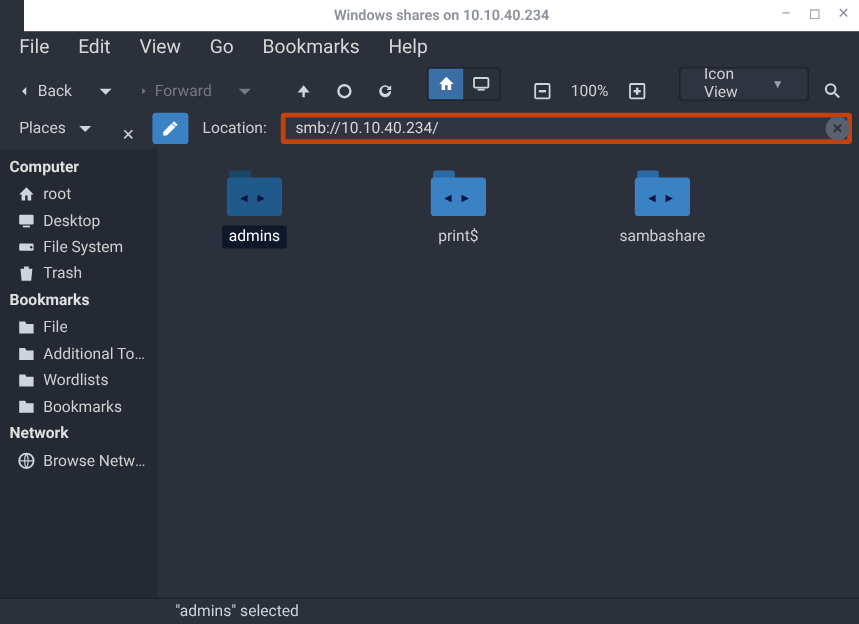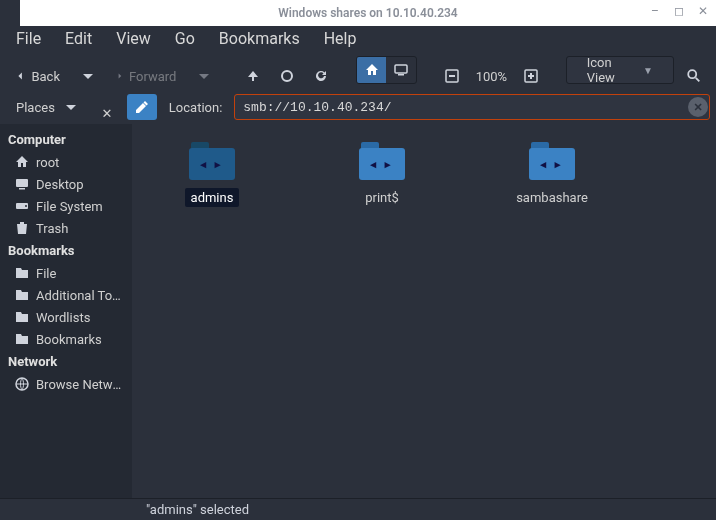--- a/index.html
+++ b/index.html
@@ -26,21 +26,21 @@
 .combo .arrow { font-size: 10px; color: #9aa0ac; }
 .togglegrp { display: flex; border: 1px solid #1c2028; border-radius: 3px; overflow: hidden; }
 .togglegrp .tgl { width: 34px; height: 26px; display: flex; align-items: center; justify-content: center; cursor: pointer; }
 .togglegrp .tgl.active { background: #3b6ea5; }
 
 
 .locbar { height: 34px; display: flex; align-items: center; gap: 6px; padding: 0 8px; }
 .places-btn { display: flex; align-items: center; gap: 8px; padding: 0 8px; height: 26px; cursor: pointer; }
 .editbtn { width: 30px; height: 26px; background: #3b82c4; border-radius: 3px; display: flex; align-items: center; justify-content: center; cursor: pointer; }
 .loc-label { padding: 0 6px; }
-.loc-input { flex: 1; height: 26px; background: #2f3440; border: 1px solid #c2410c; border-radius: 3px; color: #d8d8d8; padding: 0 8px; font-size: 13px; outline: none; font-family: Liberation Mono, monospace; }
+.loc-input { flex: 1; height: 26px; background: #2f3440; border: 4px solid #c2410c; border-radius: 3px; color: #d8d8d8; padding: 0 8px; font-size: 13px; outline: none; }
 .clearbtn { width: 20px; height: 20px; border-radius: 10px; background: #5a606c; color: #2b303b; display: flex; align-items: center; justify-content: center; cursor: pointer; margin-left: -28px; z-index: 2; font-size: 11px; font-weight: bold; }
 
 
 .main { flex: 1; display: flex; min-height: 0; }
 .sidebar { width: 132px; background: #242933; overflow: hidden; padding: 4px 0; }
 .side-head { font-weight: 700; color: #e0e0e0; padding: 4px 8px; font-size: 13px; }
 .side-item { display: flex; align-items: center; gap: 6px; padding: 3px 8px 3px 14px; cursor: pointer; white-space: nowrap; overflow: hidden; text-overflow: ellipsis; font-size: 13px; }
 .side-item svg { flex-shrink: 0; fill: #cfd3dc; }
 .side-item span.lbl { overflow: hidden; text-overflow: ellipsis; }
 

